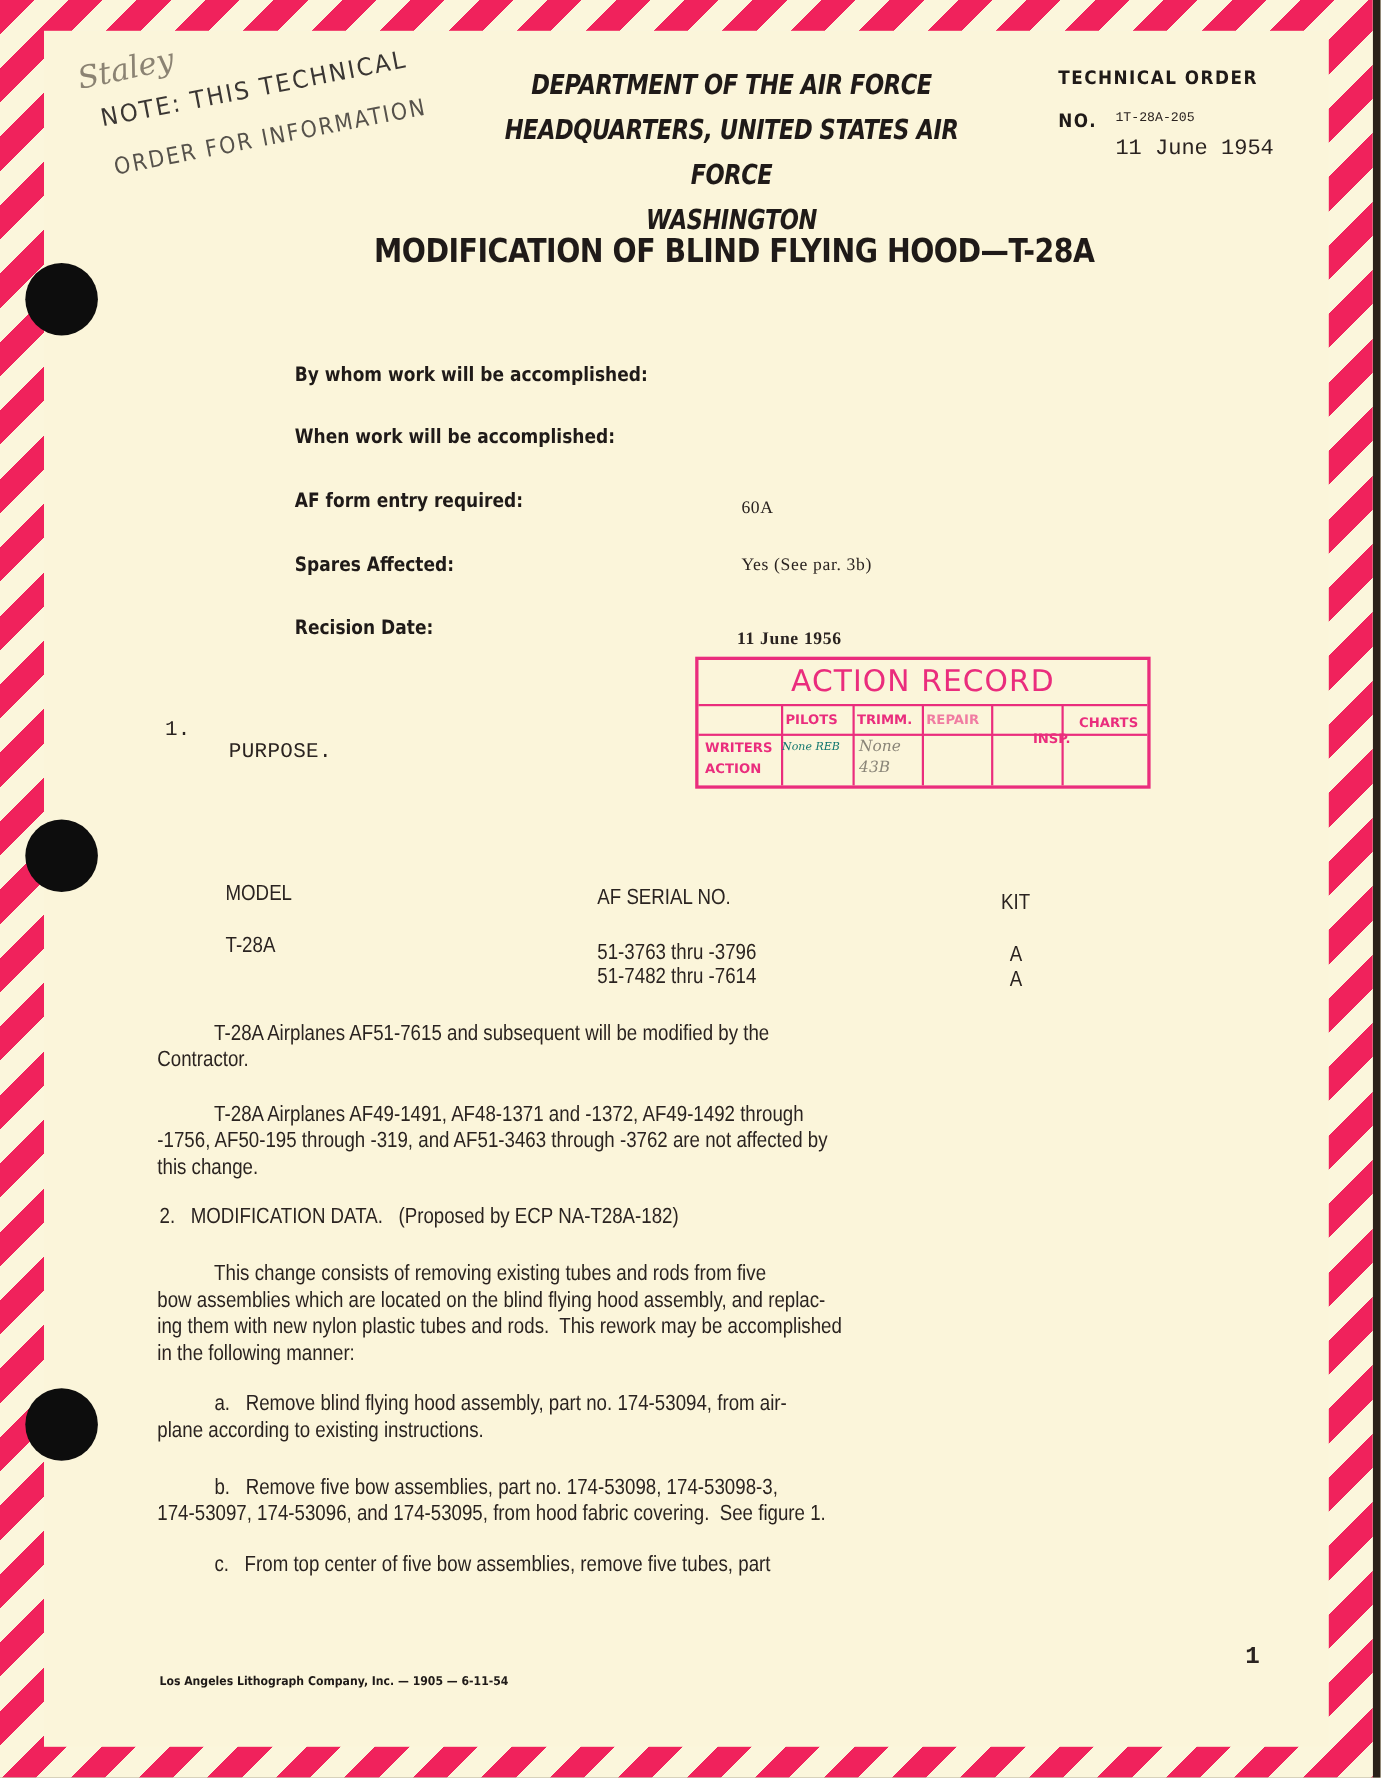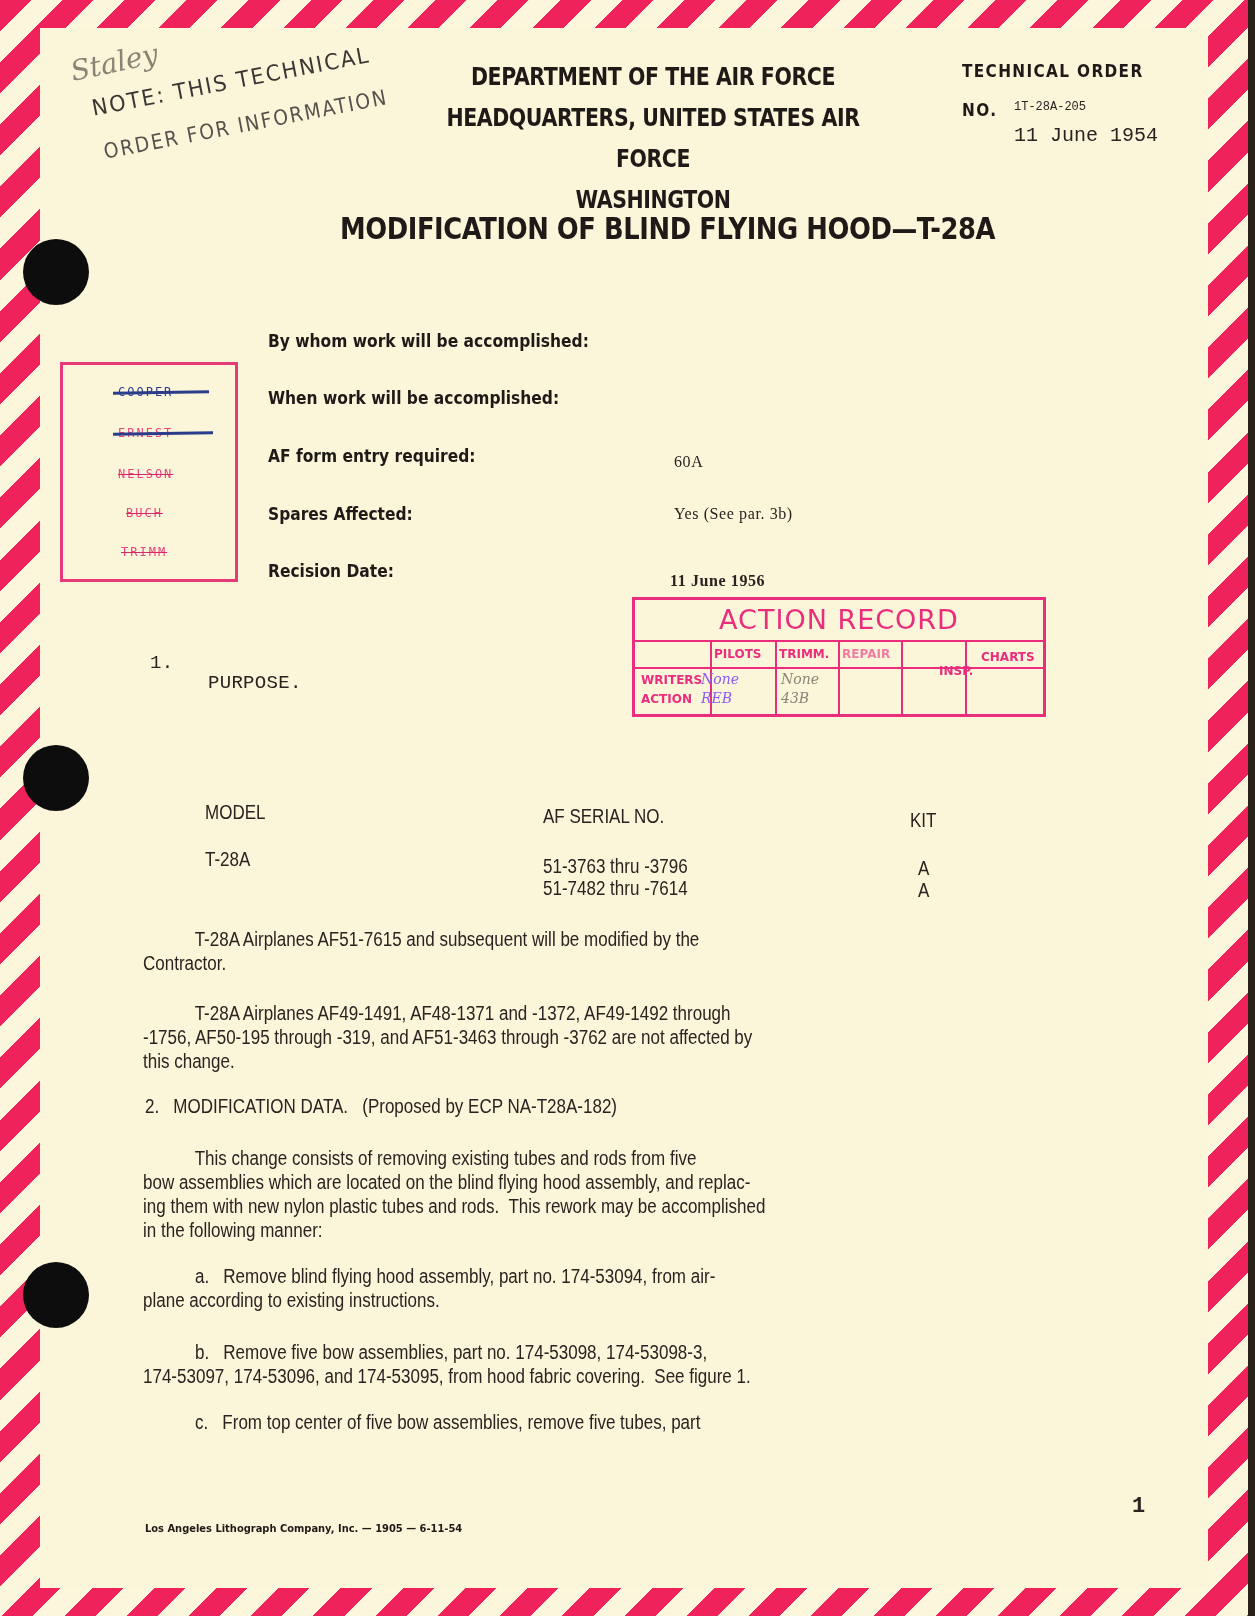--- a/index.html
+++ b/index.html
@@ -47,21 +47,21 @@
   <div class="inner"></div>
 
   <div class="punch" style="top:239px;"></div>
   <div class="punch" style="top:745px;"></div>
   <div class="punch" style="top:1262px;"></div>
 
   <div class="abs hand" style="left:70px; top:46px; font-size:28px; transform:rotate(-12deg);">Staley</div>
   <div class="abs stamp" style="left:92px; top:96px; transform:rotate(-11deg) scaleX(0.95);">NOTE:  THIS  TECHNICAL</div>
   <div class="abs stamp" style="left:104px; top:140px; transform:rotate(-11deg) scaleX(0.9); font-size:21px; opacity:0.85;">ORDER FOR  INFORMATION</div>
 
-  <div class="abs" style="left:378px; top:56px; width:550px;">
+  <div class="abs" style="left:390px; top:56px; width:550px;font-style:italic;">
     <div class="hdr-center" style="line-height:41px;">DEPARTMENT OF THE AIR FORCE</div>
     <div class="hdr-center" style="line-height:41px;">HEADQUARTERS, UNITED STATES AIR FORCE</div>
     <div class="hdr-center" style="line-height:41px;">WASHINGTON</div>
   </div>
 
   <div class="abs hdr-right" style="left:962px; top:61px;">TECHNICAL ORDER</div>
   <div class="abs hdr-right" style="left:962px; top:100px;">NO.</div>
   <div class="abs mono" style="left:1014px; top:100px; font-size:12px;">1T-28A-205</div>
   <div class="abs mono" style="left:1014px; top:124px; font-size:20px;">11 June 1954</div>
 
@@ -73,47 +73,38 @@
 
   <div class="abs label" style="left:268px; top:445px;">AF form entry required:</div>
   <div class="abs value" style="left:674px; top:453px;">60A</div>
 
   <div class="abs label" style="left:268px; top:503px;">Spares Affected:</div>
   <div class="abs value" style="left:674px; top:505px;text-align:right;">Yes (See par. 3b)</div>
 
   <div class="abs label" style="left:268px; top:560px;">Recision Date:</div>
   <div class="abs value" style="left:670px; top:572px; font-weight:bold;">11 June 1956</div>
 
-  <div class="routing">
-    <div class="name" style="left:55px; top:20px; color:#2b3d8a;">COOPER</div>
-    <div class="name" style="left:55px; top:61px;">ERNEST</div>
-    <div class="name" style="left:55px; top:102px;">NELSON</div>
-    <div class="name" style="left:63px; top:141px;">BUCH</div>
-    <div class="name" style="left:58px; top:180px;">TRIMM</div>
-    <div class="abs" style="left:50px; top:26px; width:96px; height:3px; background:#2b3d8a; transform:rotate(-1deg);"></div>
-    <div class="abs" style="left:50px; top:67px; width:100px; height:3px; background:#2b3d8a; transform:rotate(-1deg);"></div>
-  </div>
 
   <div class="action">
     <div class="head">ACTION RECORD</div>
     <div class="hline" style="left:0; right:0; top:40px;"></div>
     <div class="hline" style="left:0; right:0; top:67px;"></div>
     <div class="vline" style="left:75px; top:40px; bottom:0;"></div>
     <div class="vline" style="left:140px; top:40px; bottom:0;"></div>
     <div class="vline" style="left:203px; top:40px; bottom:0;"></div>
     <div class="vline" style="left:266px; top:40px; bottom:0;"></div>
     <div class="vline" style="left:330px; top:40px; bottom:0;"></div>
     <div class="cell-label" style="left:79px; top:47px;">PILOTS</div>
     <div class="cell-label" style="left:144px; top:47px;">TRIMM.</div>
     <div class="cell-label" style="left:207px; top:47px; opacity:0.6;">REPAIR</div>
     <div class="cell-label" style="left:272px; top:64px;margin-left:32px;">INSP.</div>
     <div class="cell-label" style="left:346px; top:50px;">CHARTS</div>
     <div class="cell-label" style="left:6px; top:73px;">WRITERS</div>
     <div class="cell-label" style="left:6px; top:92px;">ACTION</div>
-    <div class="abs hand" style="left:66px; top:70px; width:56px; font-size:14px; line-height:19px; color:#8b5cf6;">None REB</div>
+    <div class="abs hand" style="left:76px; top:70px; width:56px; font-size:10px; line-height:19px; color:#0f766e;">None REB</div>
     <div class="abs hand" style="left:146px; top:70px; width:56px; font-size:14px; line-height:19px; color:#8a8578;">None 43B</div>
   </div>
 
   <div class="abs body-text" style="left:150px; top:652px;">1.</div>
   <div class="abs body-text" style="left:208px; top:672px;">PURPOSE.</div>
 
   <div class="abs typed" style="left:205px; top:800px;">MODEL</div>
   <div class="abs typed" style="left:543px; top:804px;">AF SERIAL NO.</div>
   <div class="abs typed" style="left:910px; top:808px;">KIT</div>
 

